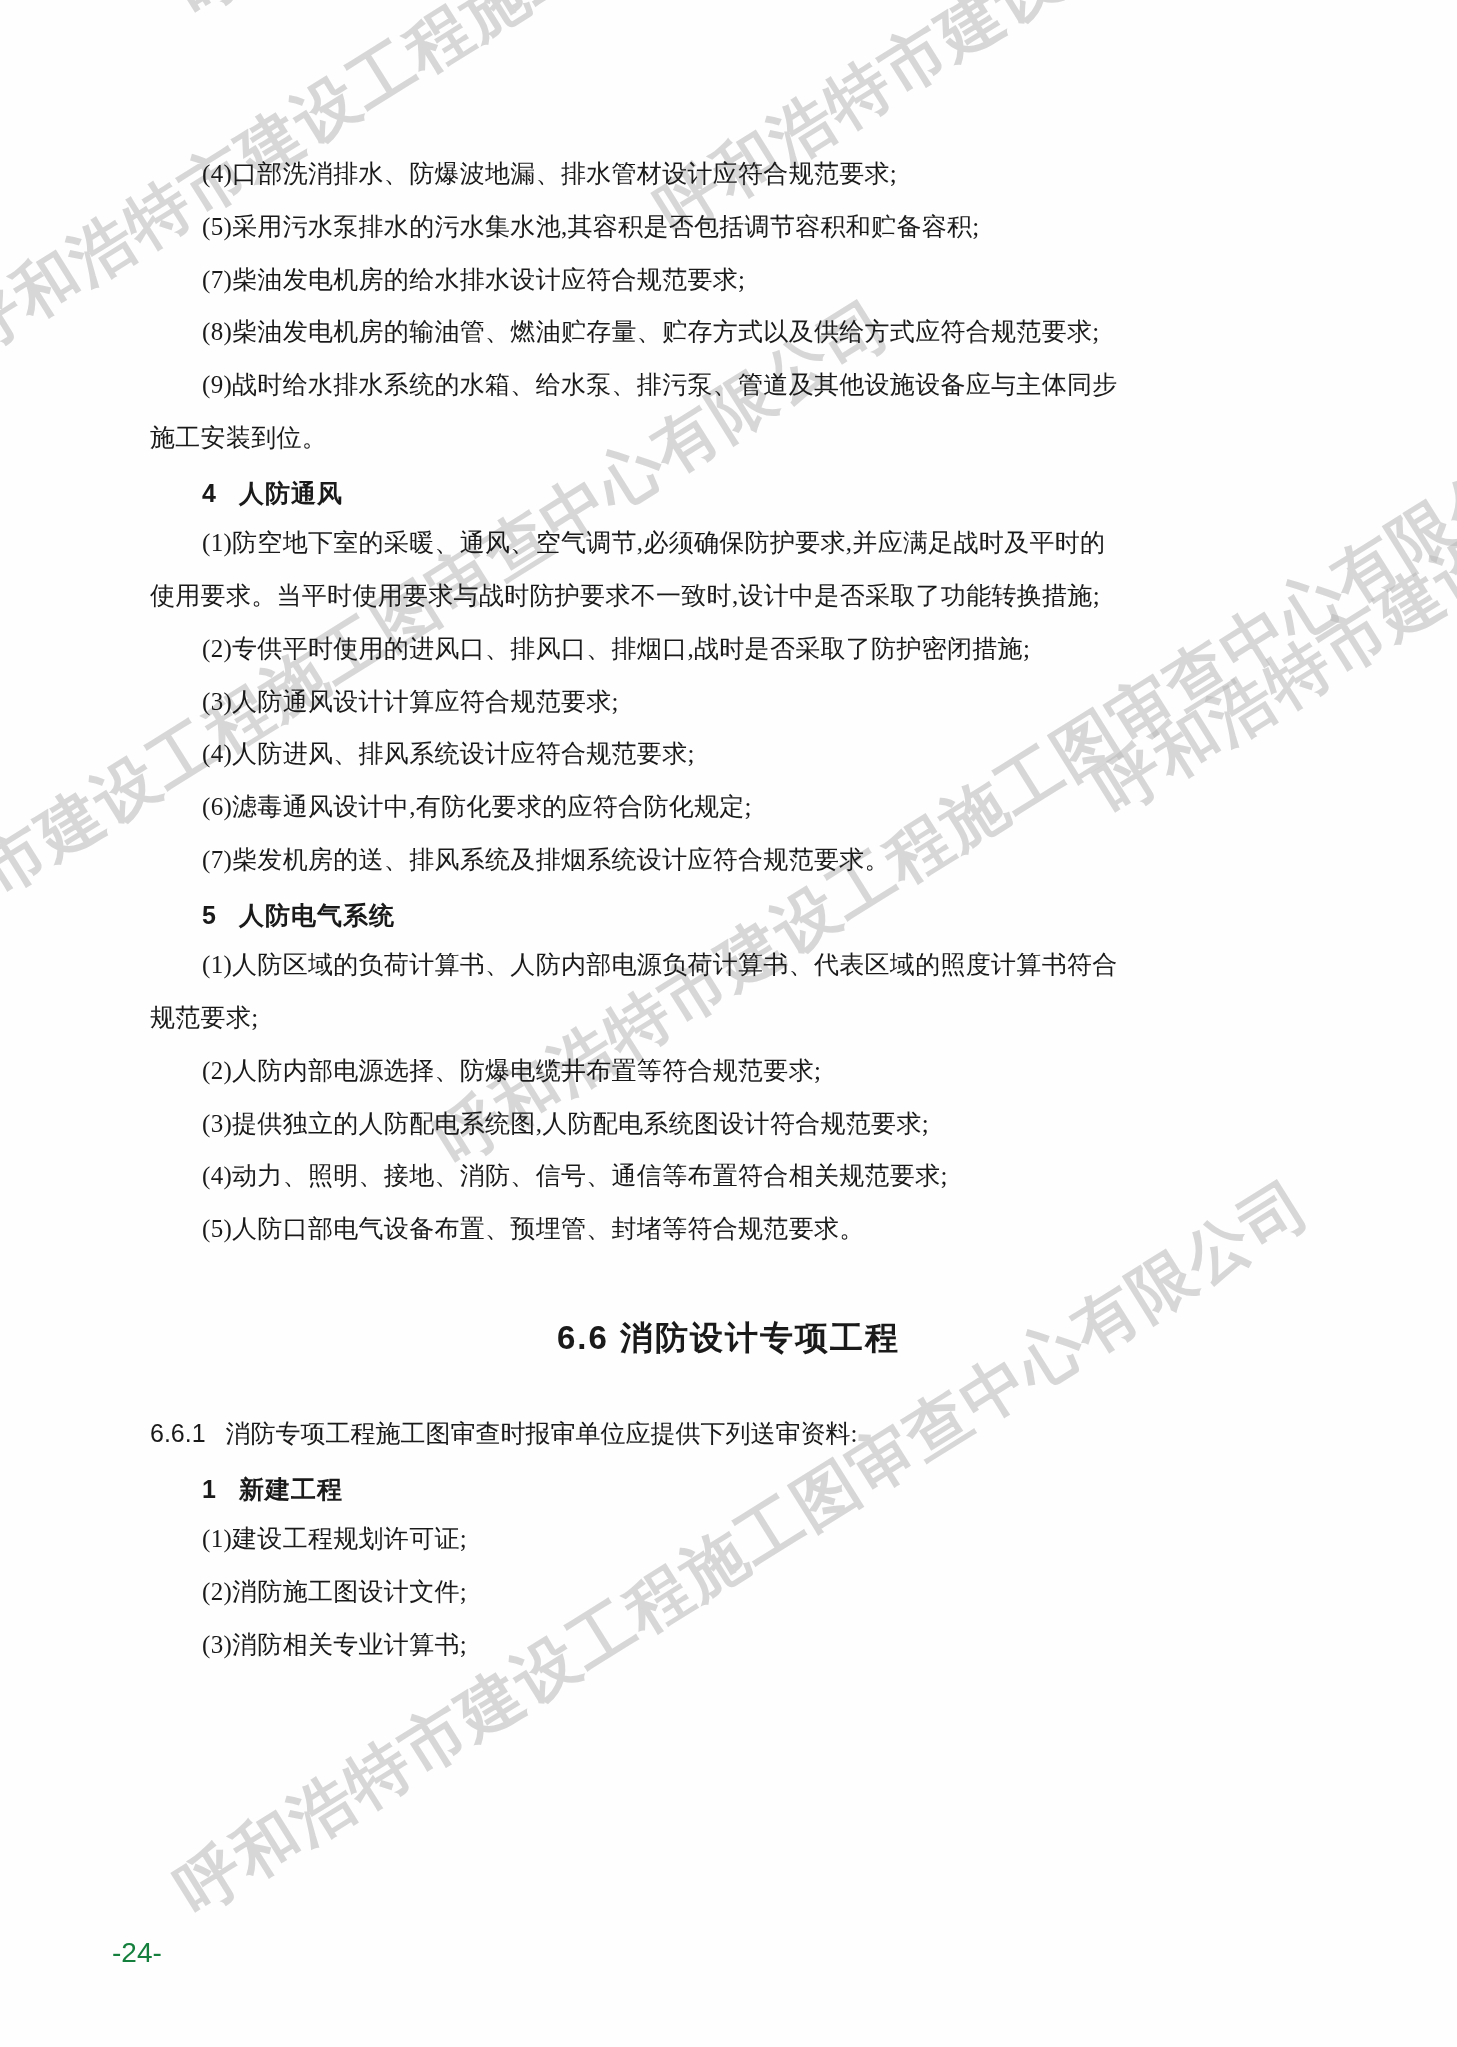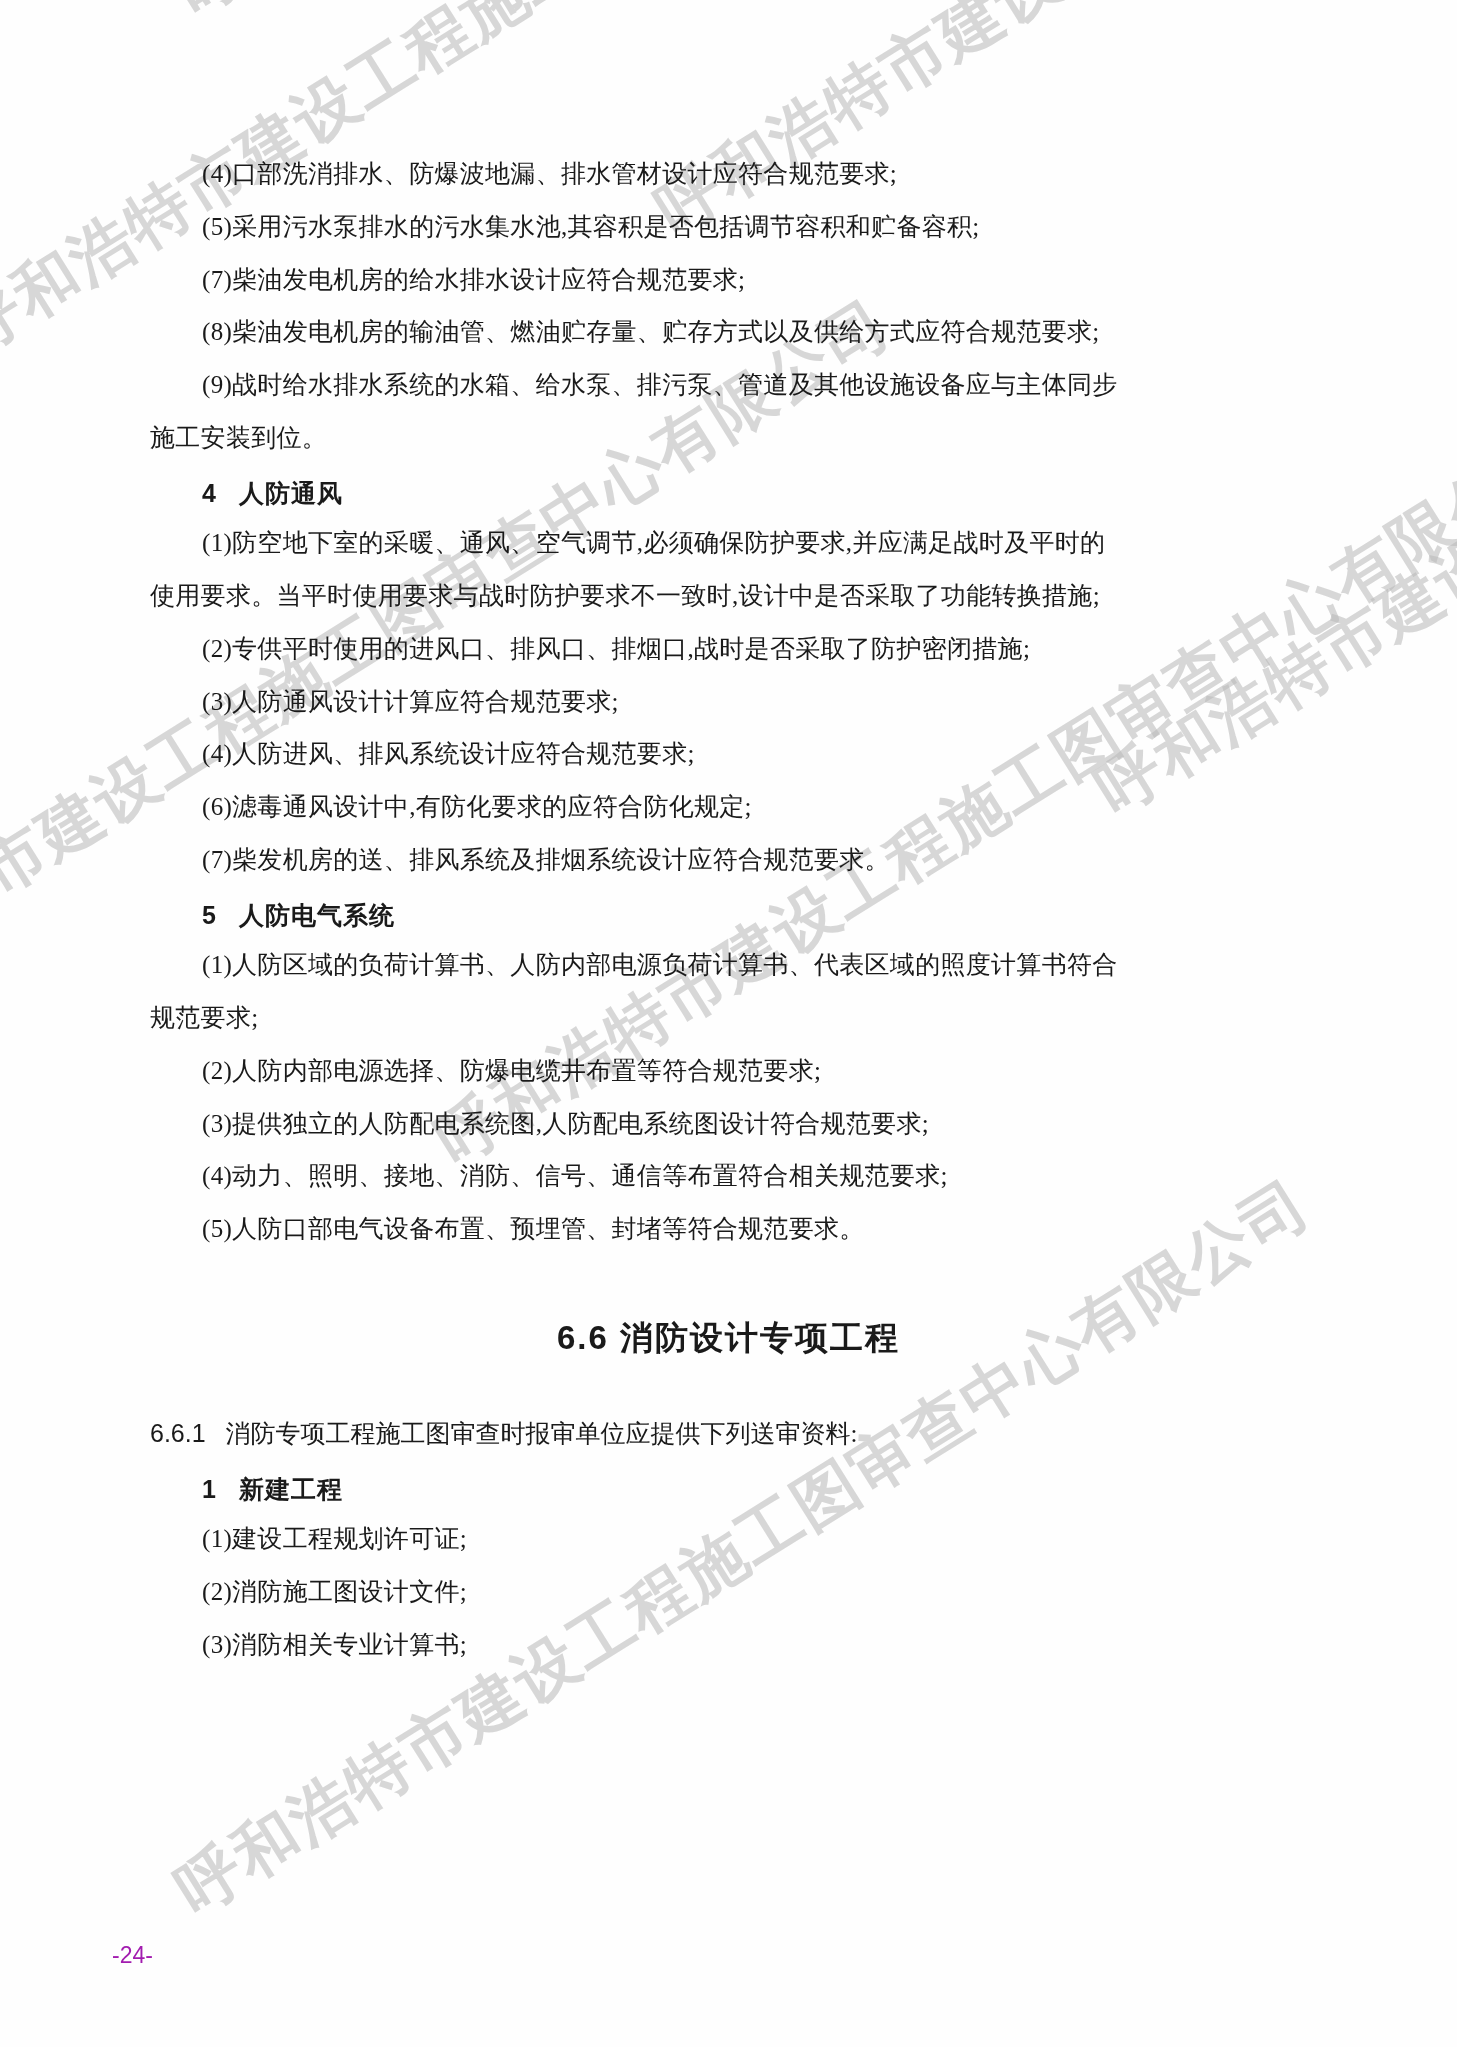--- a/index.html
+++ b/index.html
@@ -81,23 +81,23 @@
     text-indent: 0;
   }
   .subsec .sn {
     font-family: "Liberation Sans", "DejaVu Sans", sans-serif;
     margin-right: 20px;
   }
   .page-number {
     position: absolute;
     left: 112px;
     bottom: 78px;
-    font-size: 23px;
+    font-size: 28px;
     font-family: "Liberation Sans", "DejaVu Sans", sans-serif;
-    color: #a21caf;
+    color: #15803d;
     z-index: 10;
   }
 </style>
 </head>
 <body>
 
 <div id="page">
 
   <div id="watermarks">
     <div class="wm" style="left:-60px; top:300px; font-size:64px; transform:rotate(-32deg);">呼和浩特市建设工程施工图审查中心有限公司</div>

